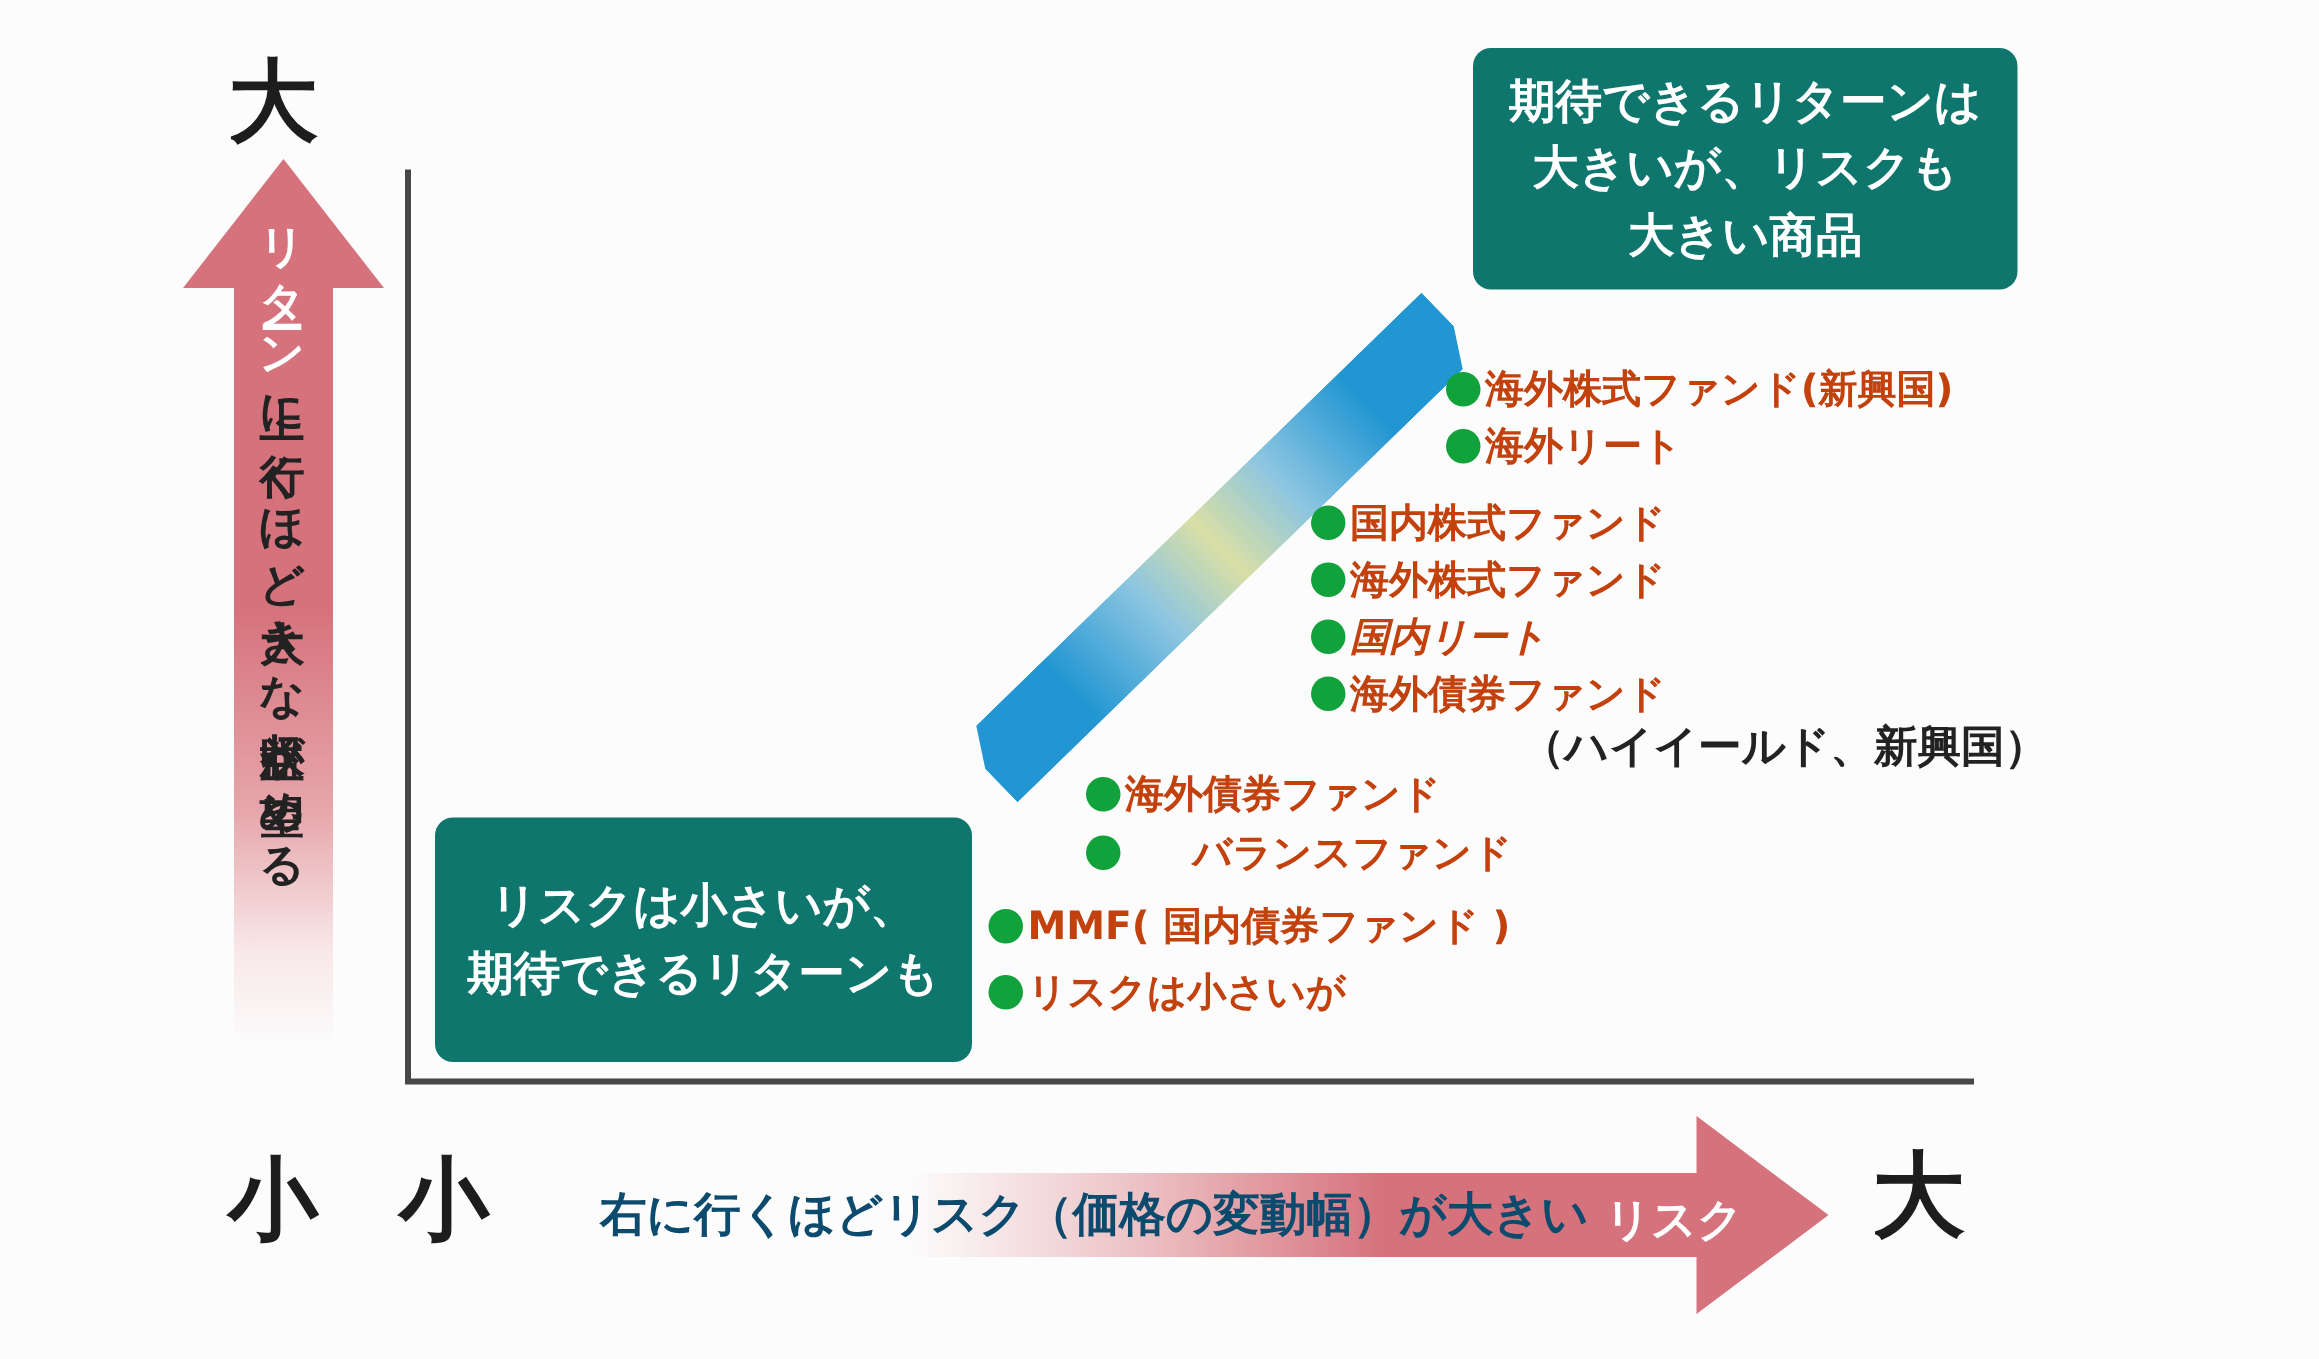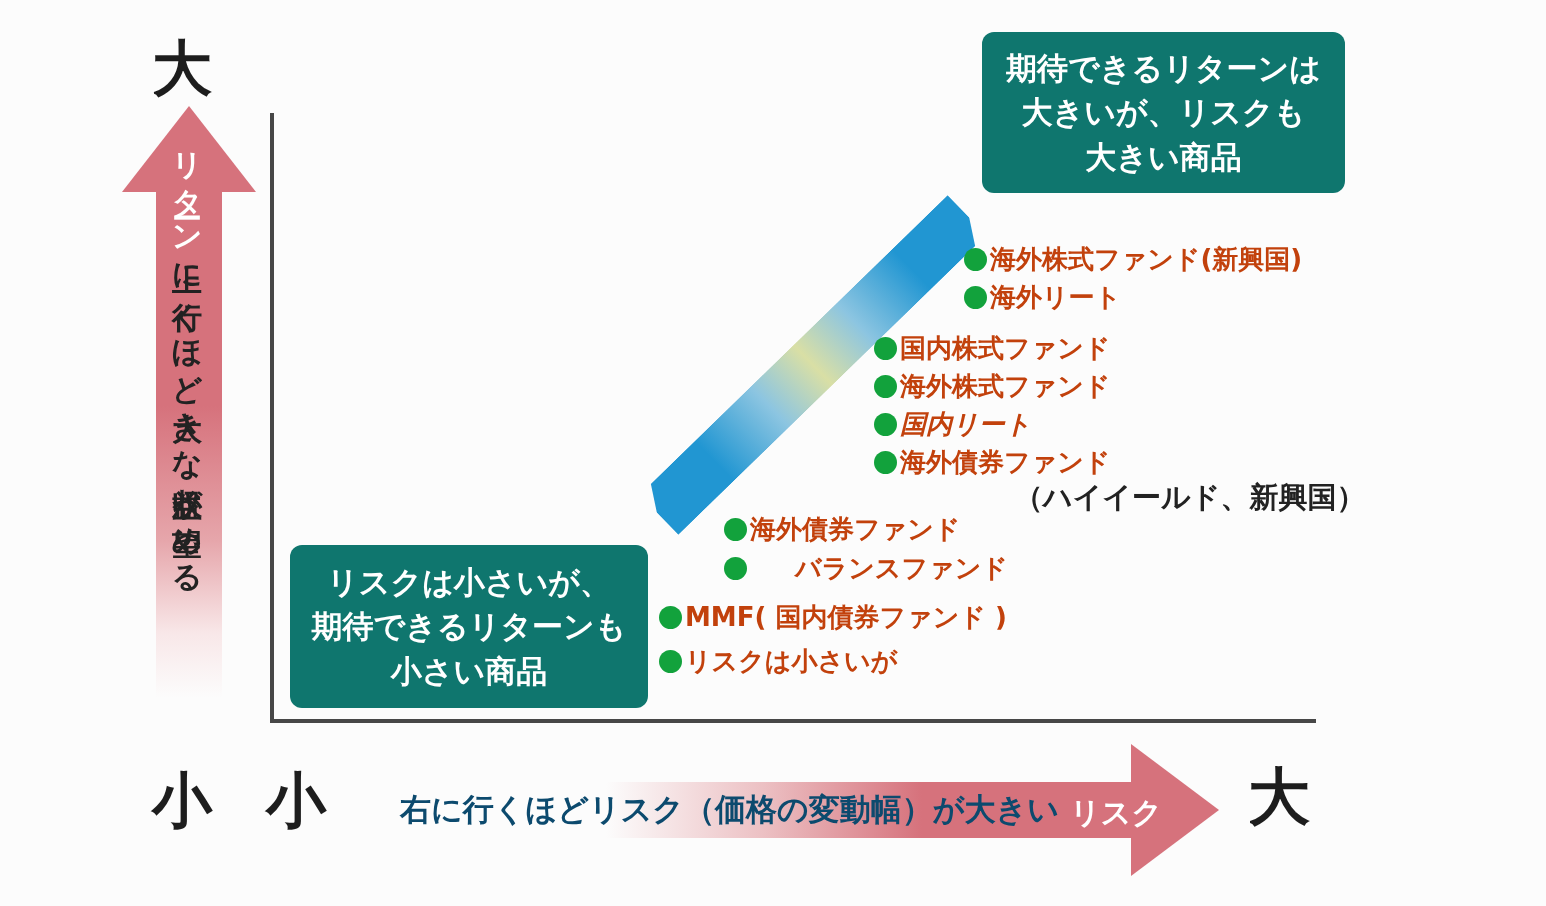--- a/index.html
+++ b/index.html
@@ -134,21 +134,20 @@
   <div id="band"></div>
 
   <div id="callout-high" class="callout">
     <span>期待できるリターンは</span>
     <span>大きいが、リスクも</span>
     <span>大きい商品</span>
   </div>
   <div id="callout-low" class="callout">
     <span>リスクは小さいが、</span>
     <span>期待できるリターンも</span>
-    <span>小さい商品</span>
   </div>
 
   <div id="fund-0" class="fund">
     <span class="dot"></span>
     <span>海外株式ファンド(新興国)</span>
   </div>
   <div id="fund-1" class="fund">
     <span class="dot"></span>
     <span>海外リート</span>
   </div>

